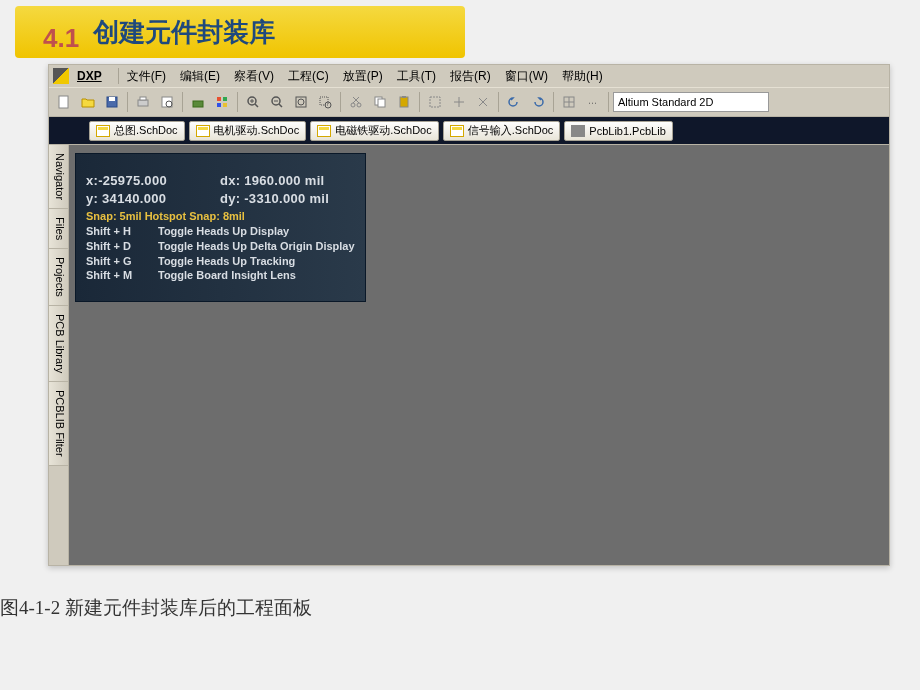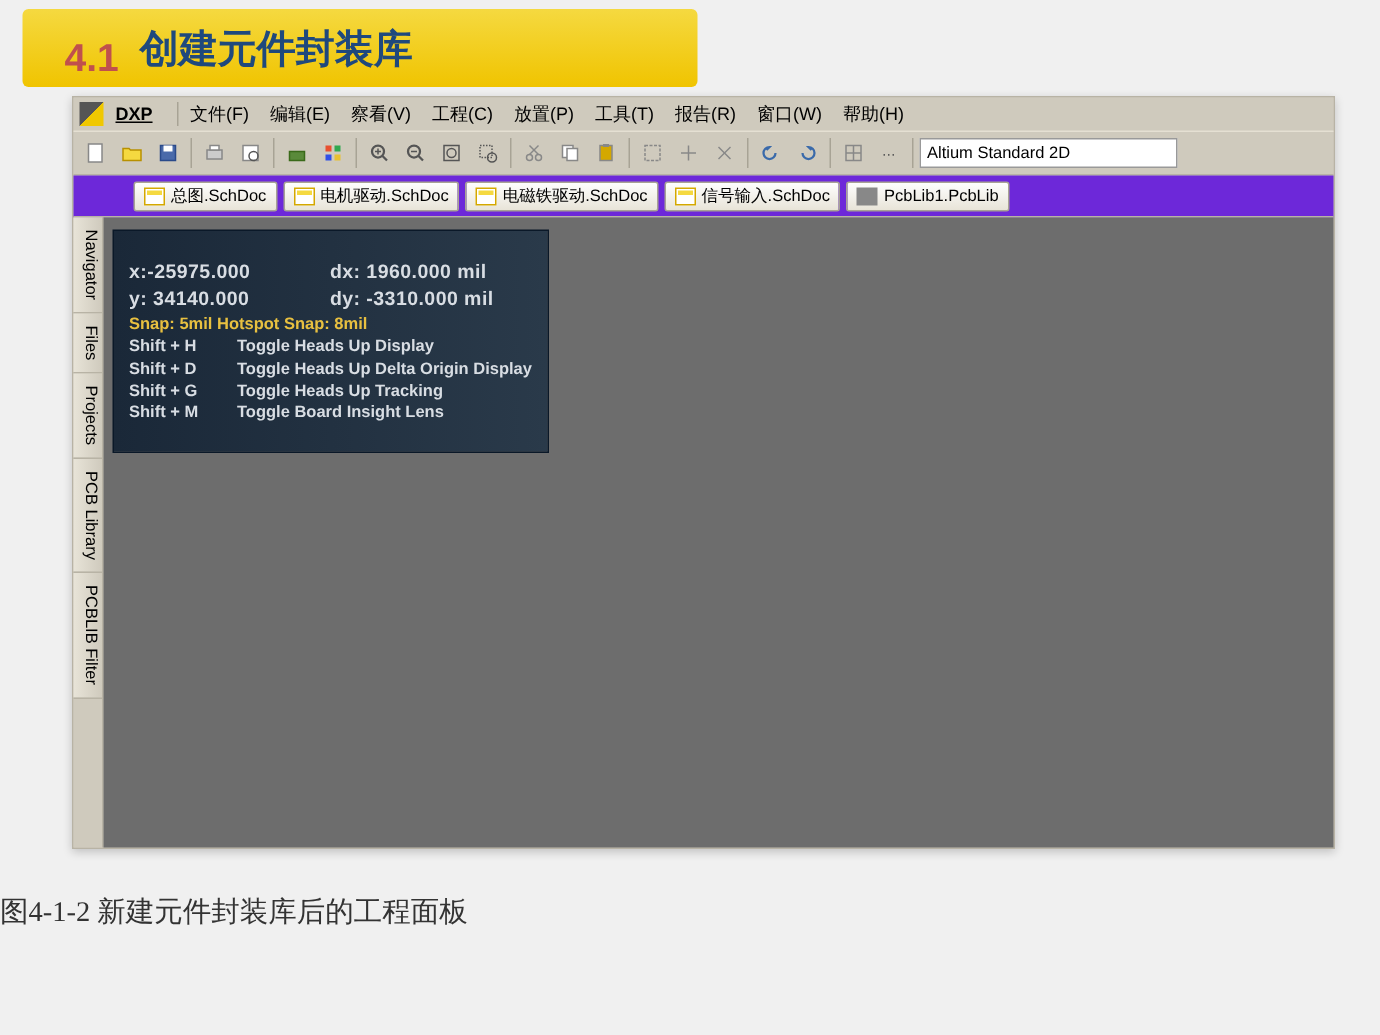--- a/index.html
+++ b/index.html
@@ -79,31 +79,31 @@
       align-items: center;
       justify-content: center;
       border-radius: 2px;
       cursor: pointer;
     }
     .tb-sep { width:1px;height:20px;background:#a8a395;margin:0 2px; }
     .view-dropdown {
       background: #fff;
       border: 1px solid #999;
       height: 20px;
-      width: 172px;
+      width: 156px;
       font-size: 11px;
       font-family: Tahoma, sans-serif;
       padding: 1px 4px;
       display: flex;
       align-items: center;
     }
     
     .tab-bar {
       height: 28px;
-      background: #6d28d9;
+      background: #0f172a;
       display: flex;
       align-items: center;
       padding: 0 4px;
       border-bottom: 1px solid #b8b3a5;
       gap: 4px;
       padding-left: 40px;
     }
     .doc-tab {
       background: linear-gradient(to bottom,#fefefe,#e8e4d8);
       border: 1px solid #a8a395;

